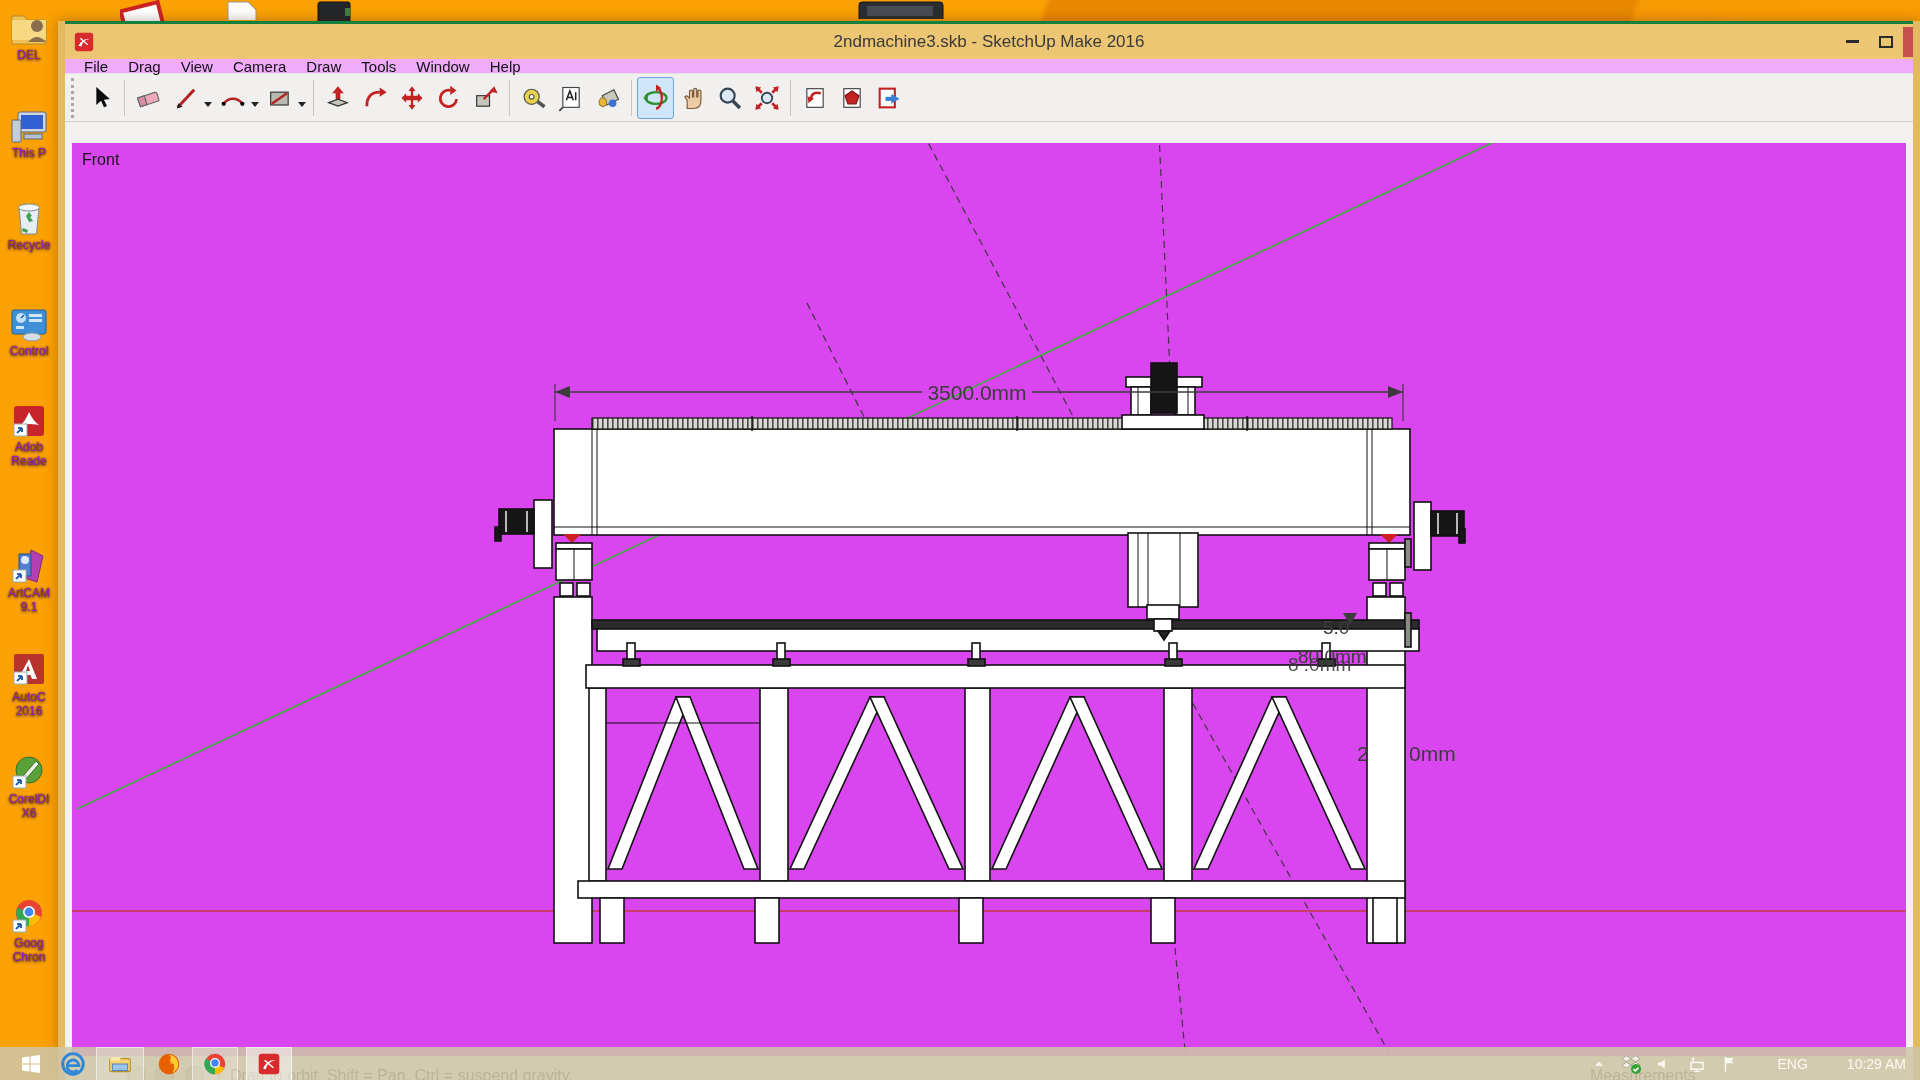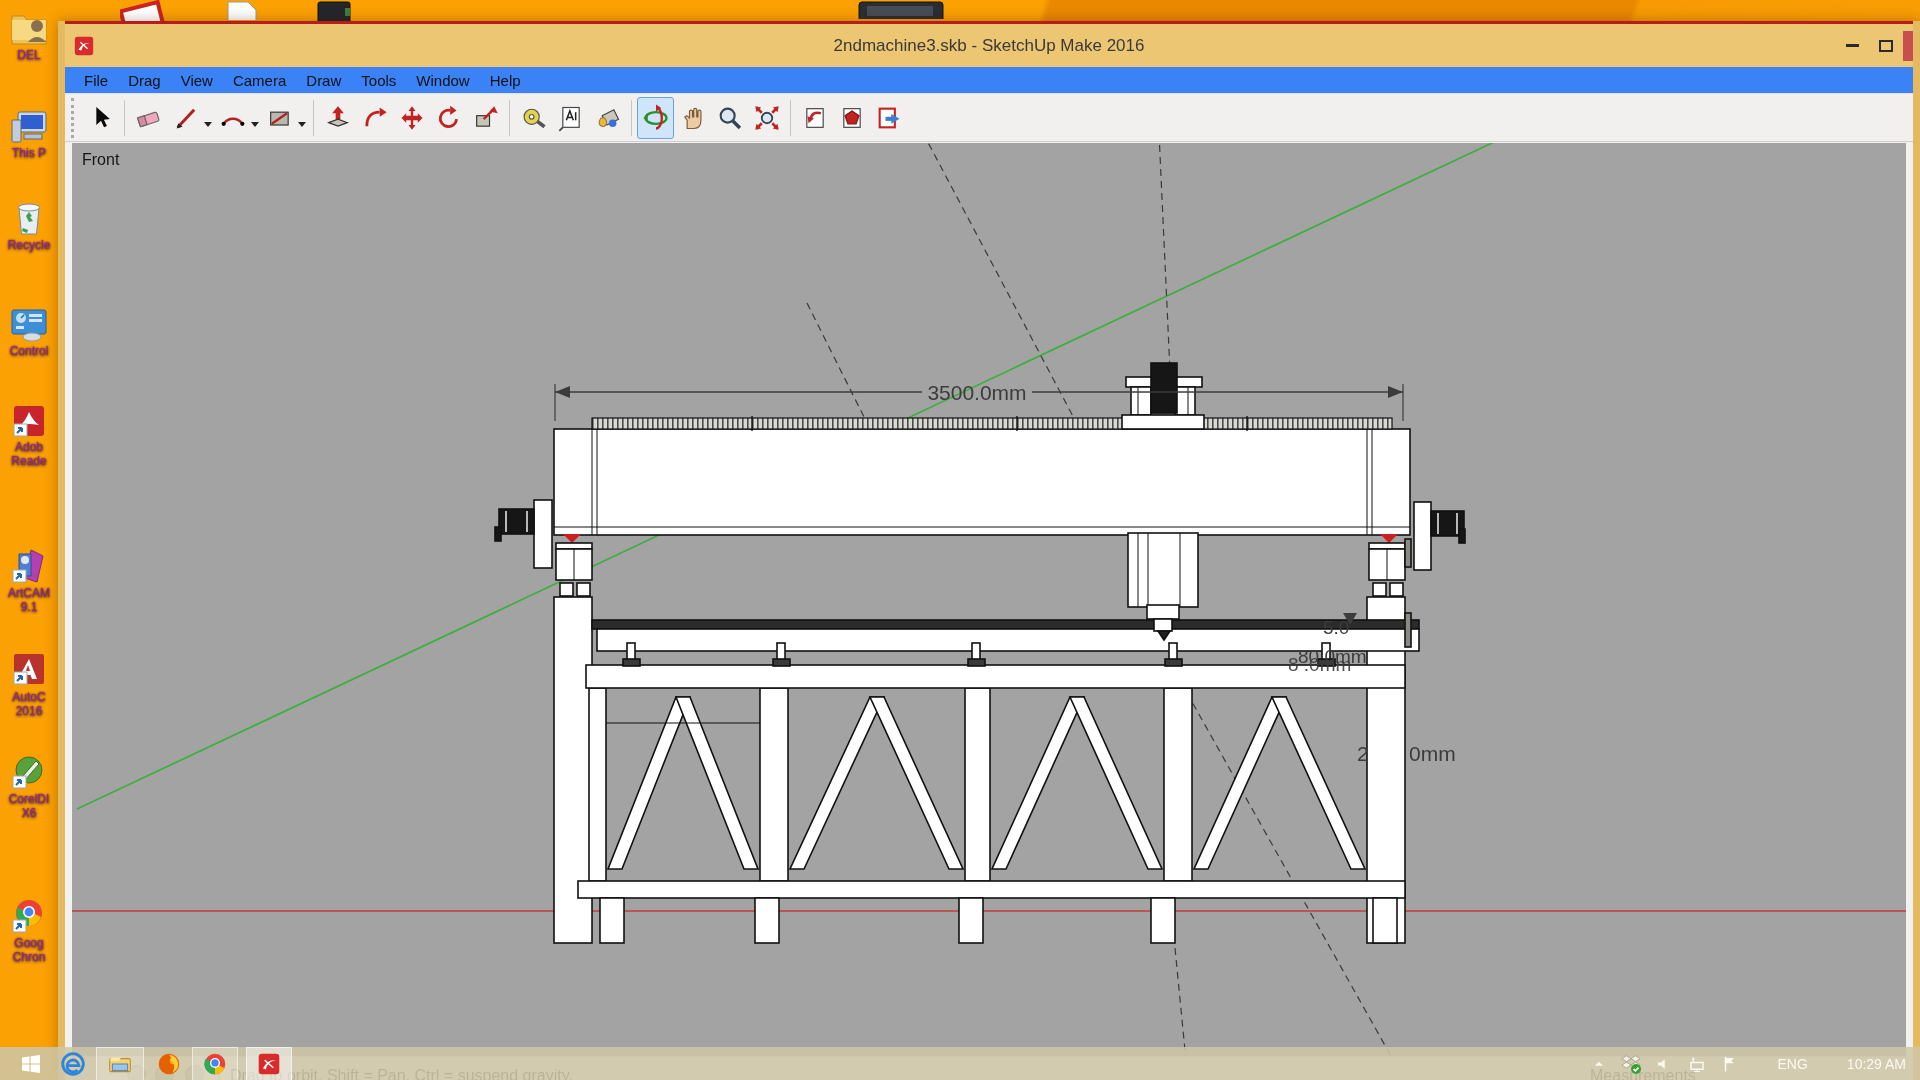--- a/index.html
+++ b/index.html
@@ -12,46 +12,46 @@
   .desk-icon { position:absolute; width:58px; text-align:center; cursor:default; }
   .desk-icon svg { display:block; margin:0 auto; }
   .desk-icon .lbl { color:#a21caf; font-size:12px; line-height:14px; white-space:nowrap;
                     text-shadow:0 1px 3px rgba(0,0,0,.85), 0 0 2px rgba(0,0,0,.6); }
   .top-part { position:absolute; top:0; }
 
   
   .window { position:absolute; left:58px; top:21px; right:0; bottom:0;
             border-left:7px solid #e3ba62; border-right:7px solid #e3ba62;
             background:#f2f1f0; box-shadow:0 0 12px rgba(60,30,0,.35); }
-  .titlebar { height:46px; background:#ecc672; border-top:3px solid #b91c1c;
+  .titlebar { height:38px; background:#ecc672; border-top:3px solid #15803d;
               display:flex; align-items:center; position:relative; }
   .titlebar .app-ico { margin-left:8px; }
   .title-text { position:absolute; left:0; right:0; text-align:center; font-size:17px; color:#3a3a3a; }
   .win-controls { position:absolute; right:0; top:0; height:100%; display:flex; align-items:center; }
   .wc { width:34px; height:30px; display:flex; align-items:center; justify-content:center; }
   .wc-min i { display:block; width:13px; height:3px; background:#2b2b2b; }
   .wc-max i { display:block; width:14px; height:12px; border:2px solid #2b2b2b; }
   .wc-close { width:10px; height:30px; background:#c7504f; }
 
-  .menubar { height:27px; background:#3b82f6; display:flex; align-items:center; padding-left:9px;
+  .menubar { height:15px; background:#f0abfc; display:flex; align-items:center; padding-left:9px;
              border-bottom:1px solid #e3e2e0; }
   .menu-item { font-size:15px; color:#111; padding:0 10px; line-height:25px; }
 
   .toolbar { height:48px; background:#f1f0ef; border-bottom:1px solid #cfcecc;
              display:flex; align-items:center; padding-left:4px; }
   .grip { width:7px; height:40px; border-left:3px dotted #aaa9a6; margin:0 4px 0 2px; }
   .tbtn { width:37px; height:42px; display:flex; align-items:center; justify-content:center;
           border-radius:3px; position:relative; }
   .tbtn.active { background:#cfe6fa; border:1px solid #6aa3d8; }
   .tbtn svg { width:28px; height:28px; }
   .dd { width:0; height:0; border-left:4px solid transparent; border-right:4px solid transparent;
         border-top:5px solid #222; margin:14px 2px 0 0; }
   .tsep { width:1px; height:36px; background:#c7c6c4; margin:0 5px; }
 
-  .viewport { position:absolute; left:7px; top:122px; right:7px; bottom:0; background:#a3a3a3; overflow:hidden; }
+  .viewport { position:absolute; left:7px; top:122px; right:7px; bottom:0; background:#d946ef; overflow:hidden; }
   .viewport svg.scene { position:absolute; left:0; top:0; width:1848px; height:940px; }
   .front-label { position:absolute; left:10px; top:8px; font-size:16px; color:#161616; }
 
   .statusbar { position:absolute; left:7px; right:7px; top:1035px; height:45px; background:#f0efed;
                border-top:1px solid #d7d6d4; overflow:hidden; }
   .sb-circ { position:absolute; top:8px; width:19px; height:19px; border-radius:50%;
              background:#b9b8b2; border:1px solid #8f8e89; }
   .sb-sep { position:absolute; left:145px; top:6px; color:#999; font-size:16px; }
   .sb-hint { position:absolute; left:158px; top:10px; font-size:16px; color:#3c3c3c; white-space:nowrap; }
   .sb-meas { position:absolute; left:1518px; top:10px; font-size:16px; color:#3c3c3c; }

